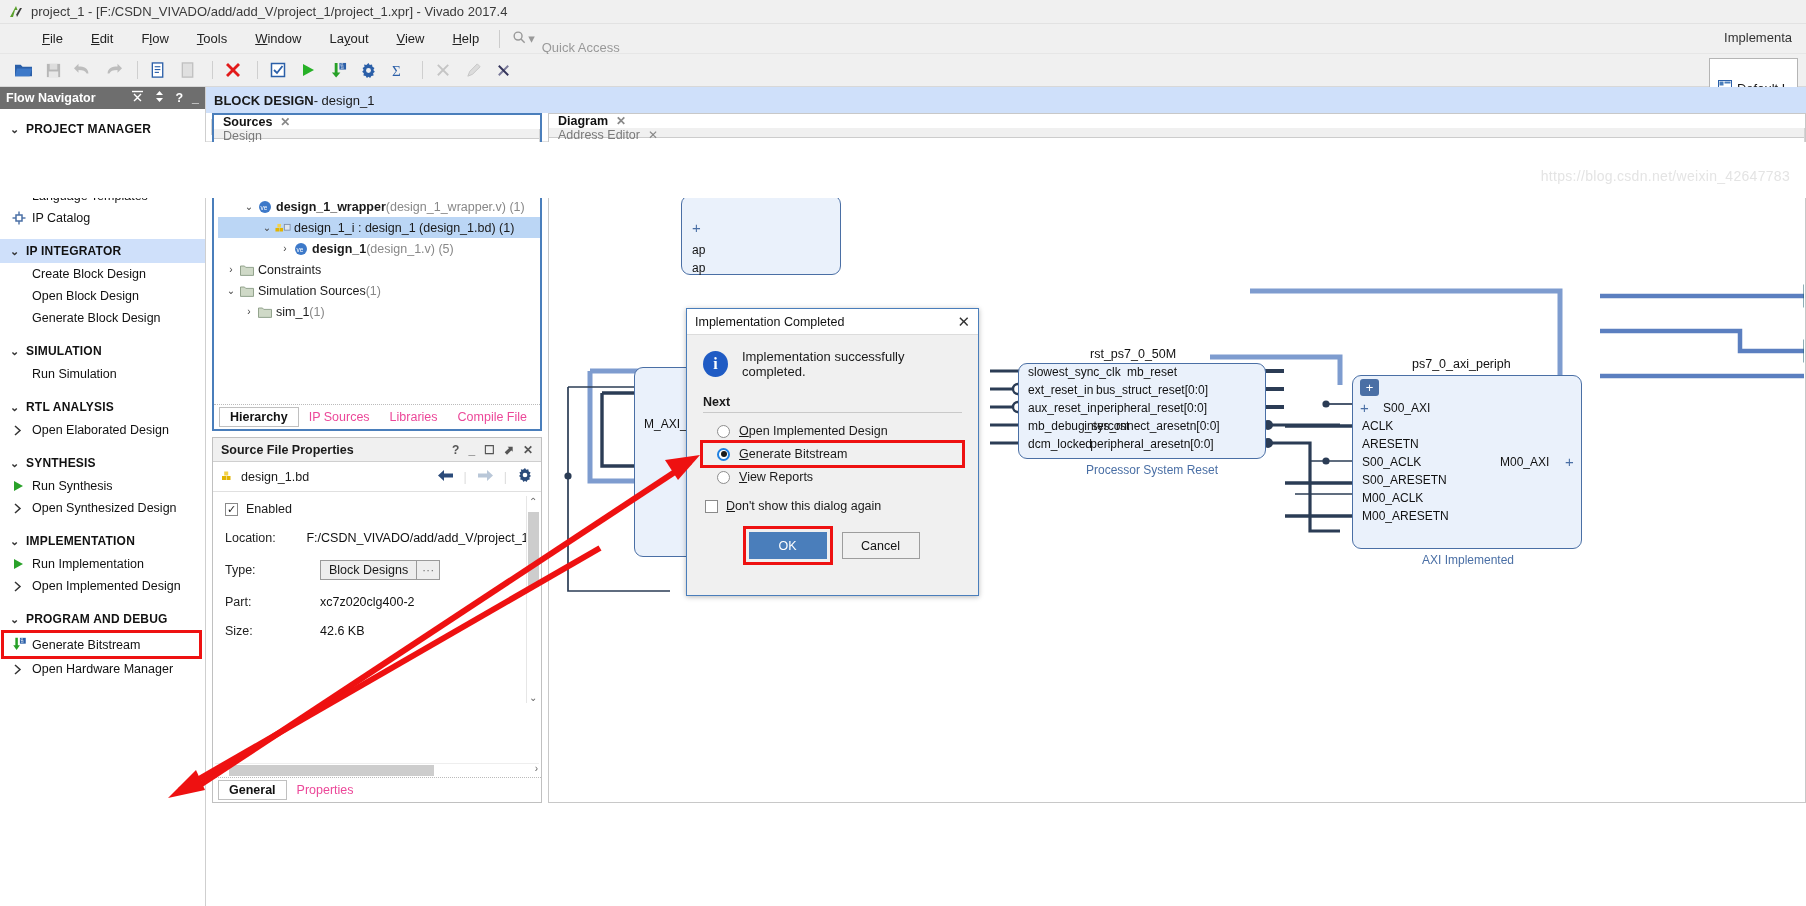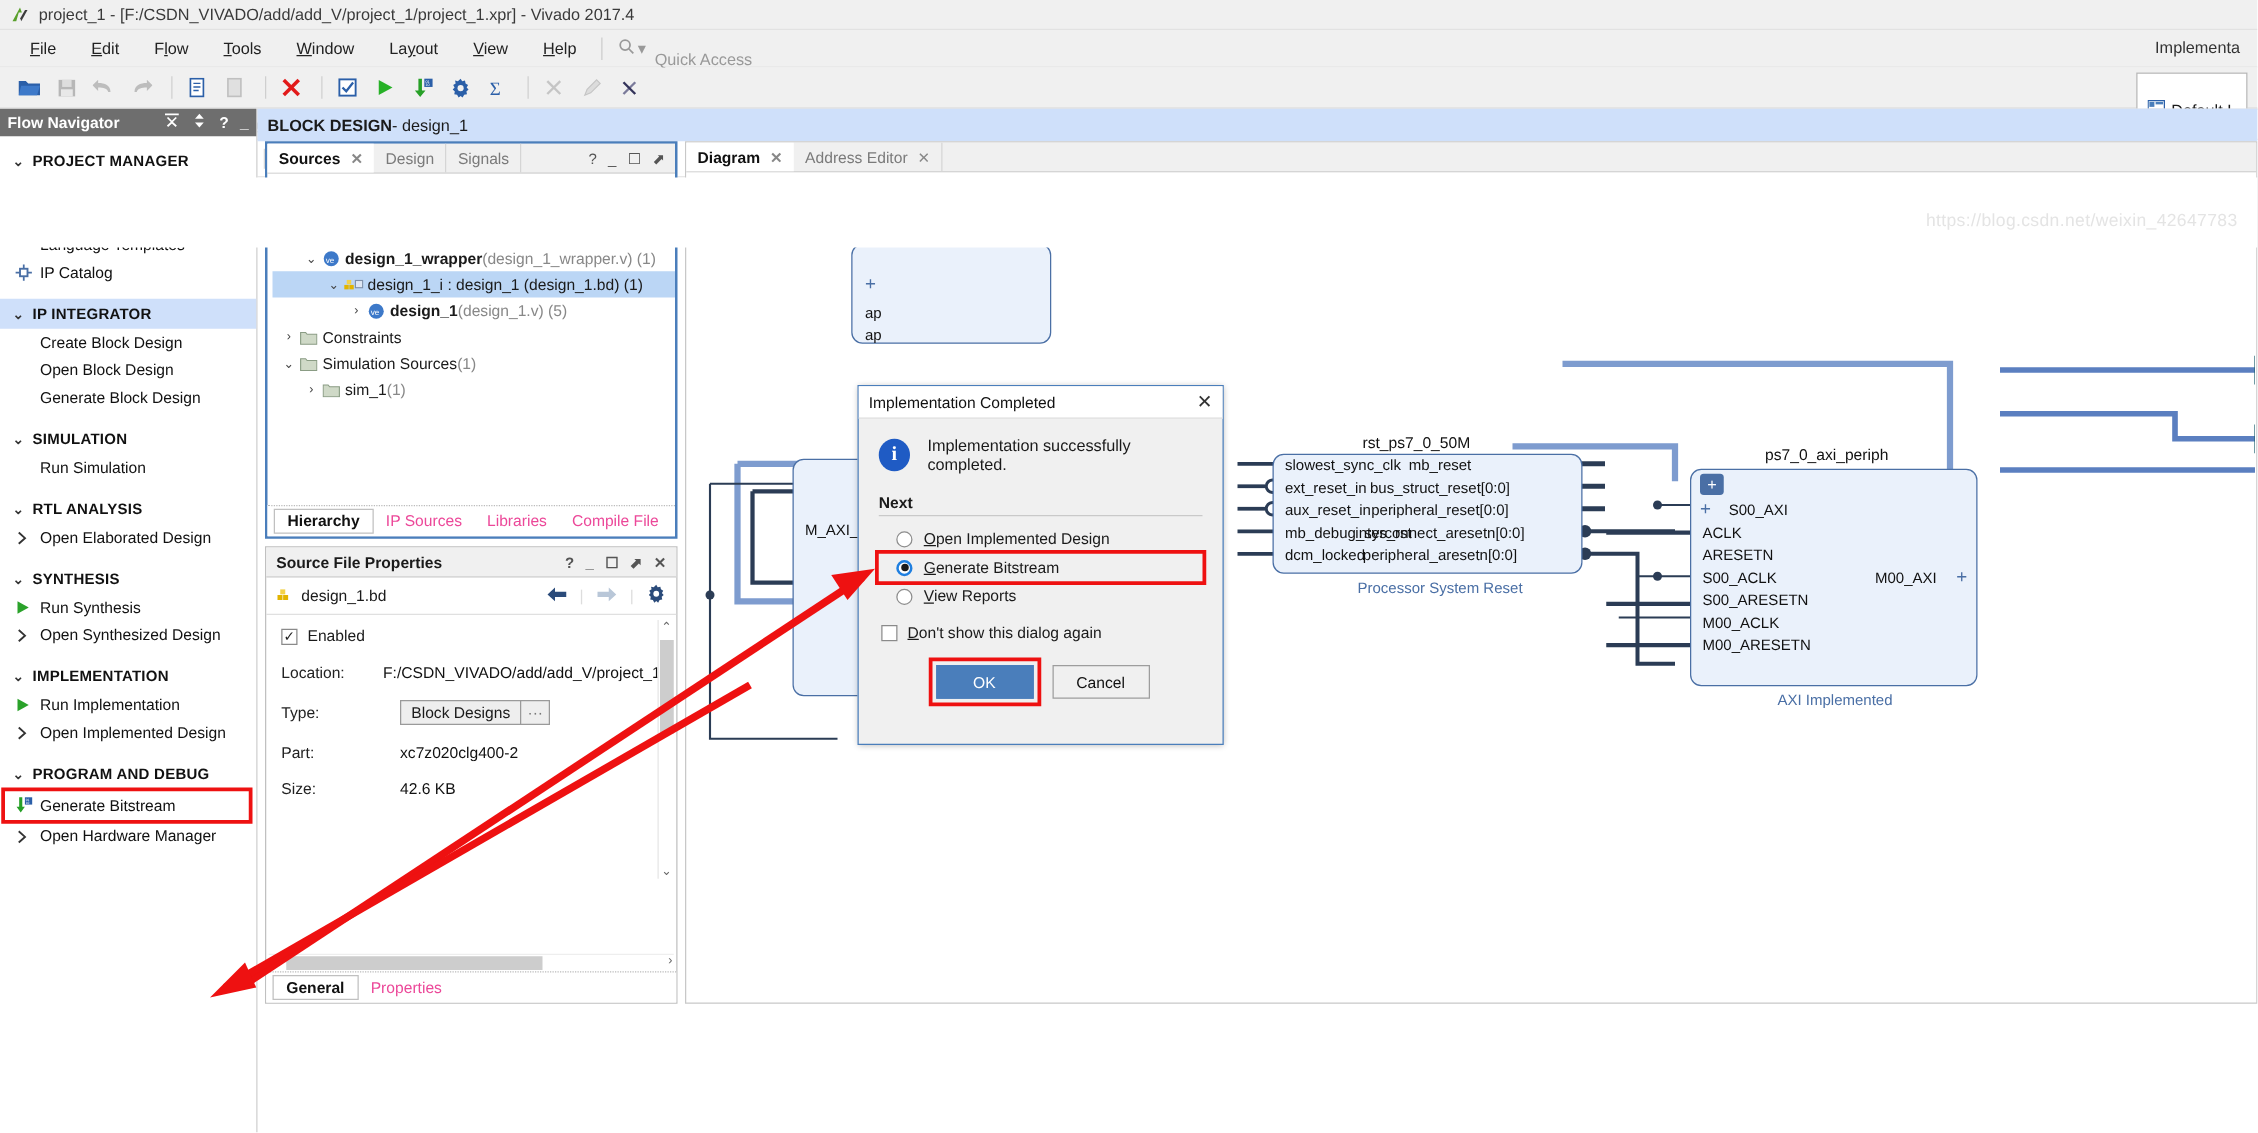--- a/index.html
+++ b/index.html
@@ -16,21 +16,21 @@
     height:24px; background:#f0f0f0; display:flex; align-items:center;
     padding-left:8px; border-bottom:1px solid #e2e2e2;
   }
   #titlebar .tb-text { font-size:13px; color:#3a3a3a; }
   .vivado-logo { width:16px; height:16px; margin-right:7px; position:relative; }
   .vivado-logo svg { display:block; }
 
   
   #menubar {
     height:30px; background:#f0f0f0; display:flex; align-items:center;
-    padding-left:10px; border-bottom:1px solid #e6e6e6; position:relative;
+    padding-left:28px; border-bottom:1px solid #e6e6e6; position:relative;
   }
   .menu-item {
     padding:3px 14px; font-size:13px; color:#222; cursor:default;
   }
   .menu-item u { text-decoration:underline; }
   .menu-sep { width:1px; height:18px; background:#cccccc; margin:0 6px; }
   #quick-access {
     display:flex; align-items:center; margin-left:6px; color:#999; font-size:13px;
   }
   #quick-access .qa-underline {
@@ -81,20 +81,21 @@
   }
   .fn-item .fn-ico { width:20px; display:flex; align-items:center; justify-content:flex-start; margin-left:-18px; }
   .fn-spacer { height:10px; }
   .fn-highlight { outline:3px solid #ee1111; margin:2px 6px 2px 4px; padding:4px 0 4px 26px; }
 
   
   .panel { position:absolute; background:#fff; }
   .panel-tabbar {
     height:24px; background:#f0f0f0; display:flex; align-items:stretch;
     border-bottom:1px solid #cccccc;
+    flex-direction:column;
   }
   .ptab {
     display:flex; align-items:center; padding:0 9px; font-size:12.5px; color:#7a7a7a;
     border-right:1px solid #d5d5d5;
   }
   .ptab.active { background:#fff; color:#111; font-weight:bold; border-right:none; }
   .ptab .ptab-x { margin-left:8px; color:#888; font-size:12px; }
   .ptab-tools { margin-left:auto; display:flex; align-items:center; gap:9px; padding:0 8px; color:#555; font-size:12px;}
 
   .ptoolbar {

